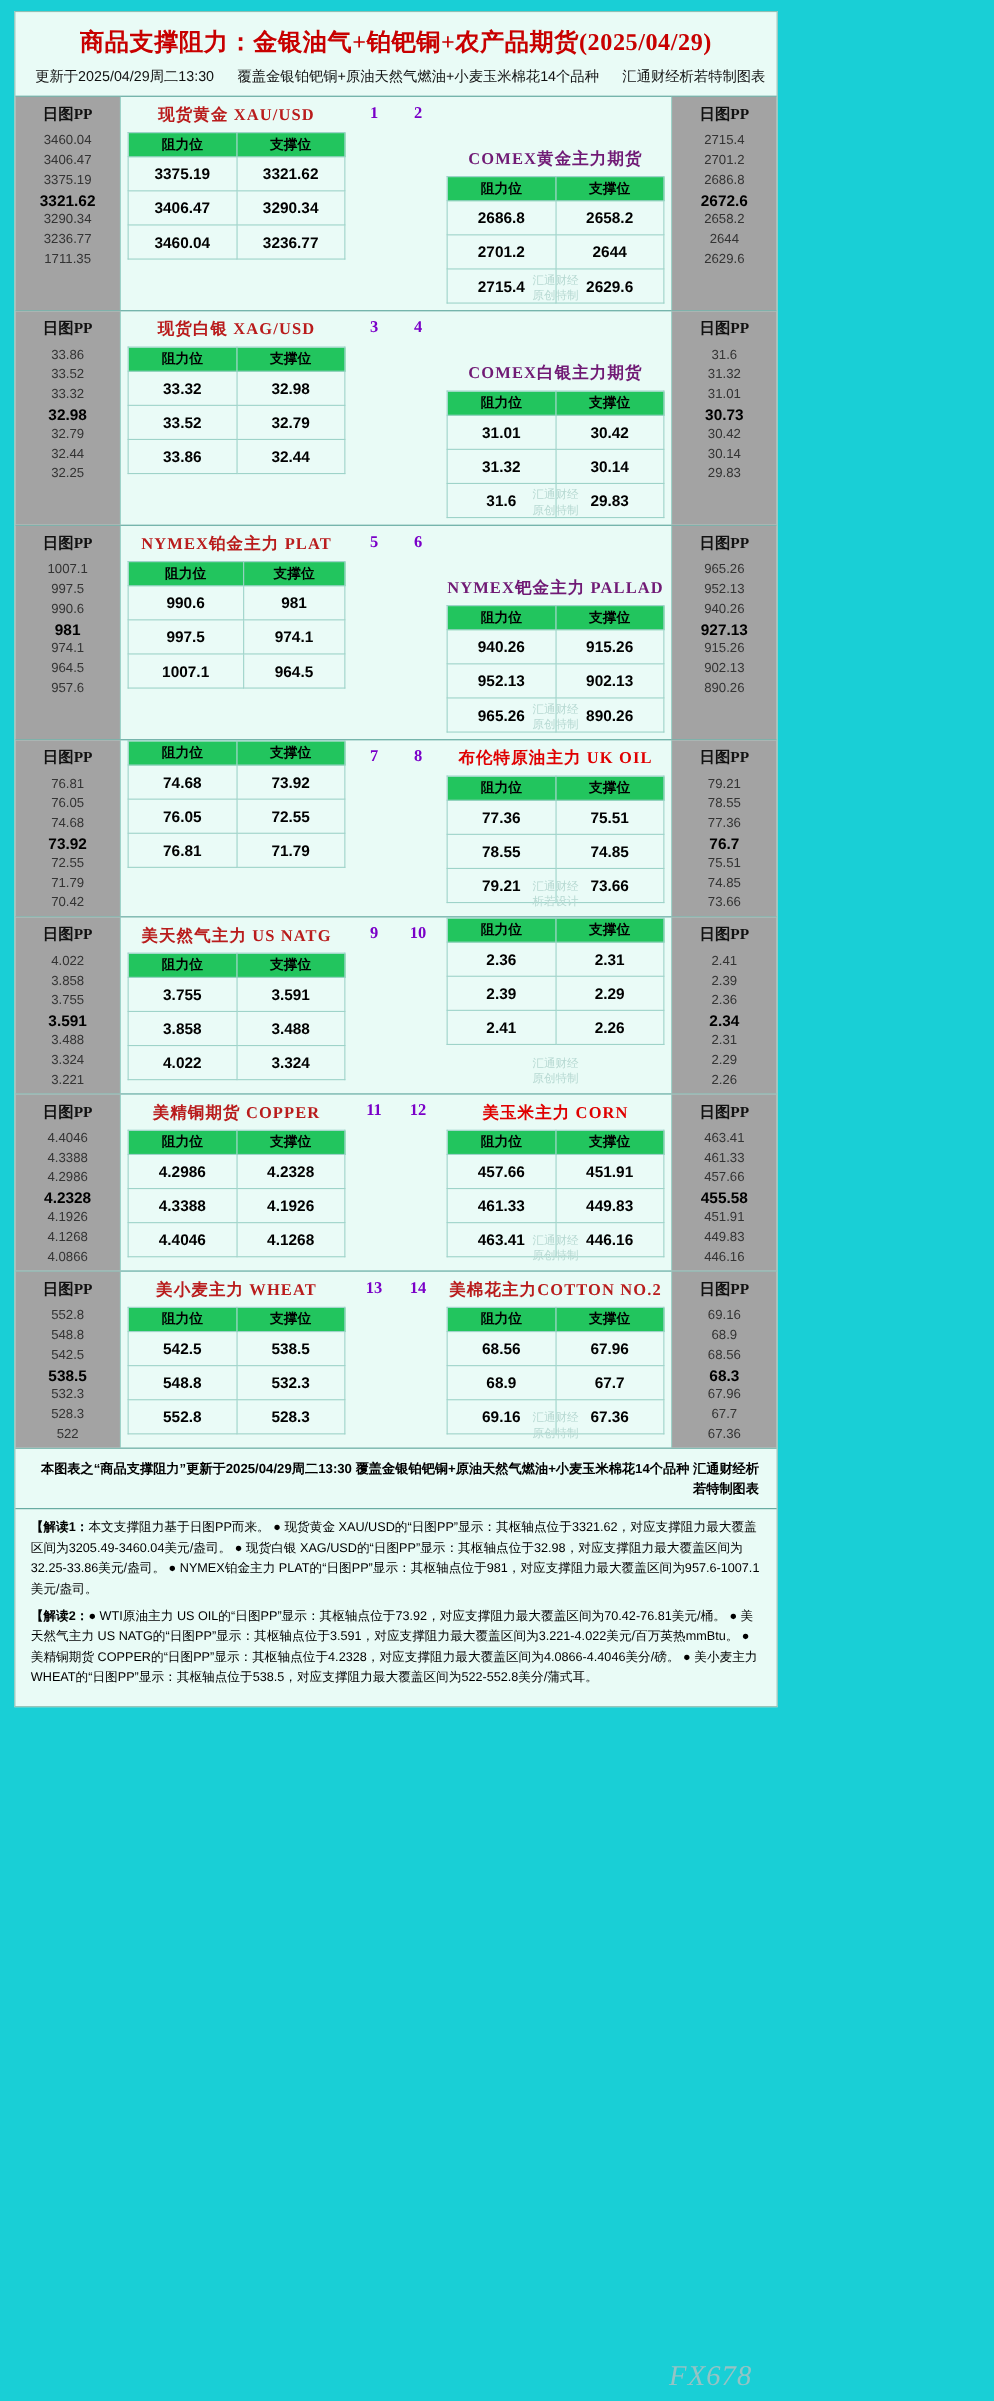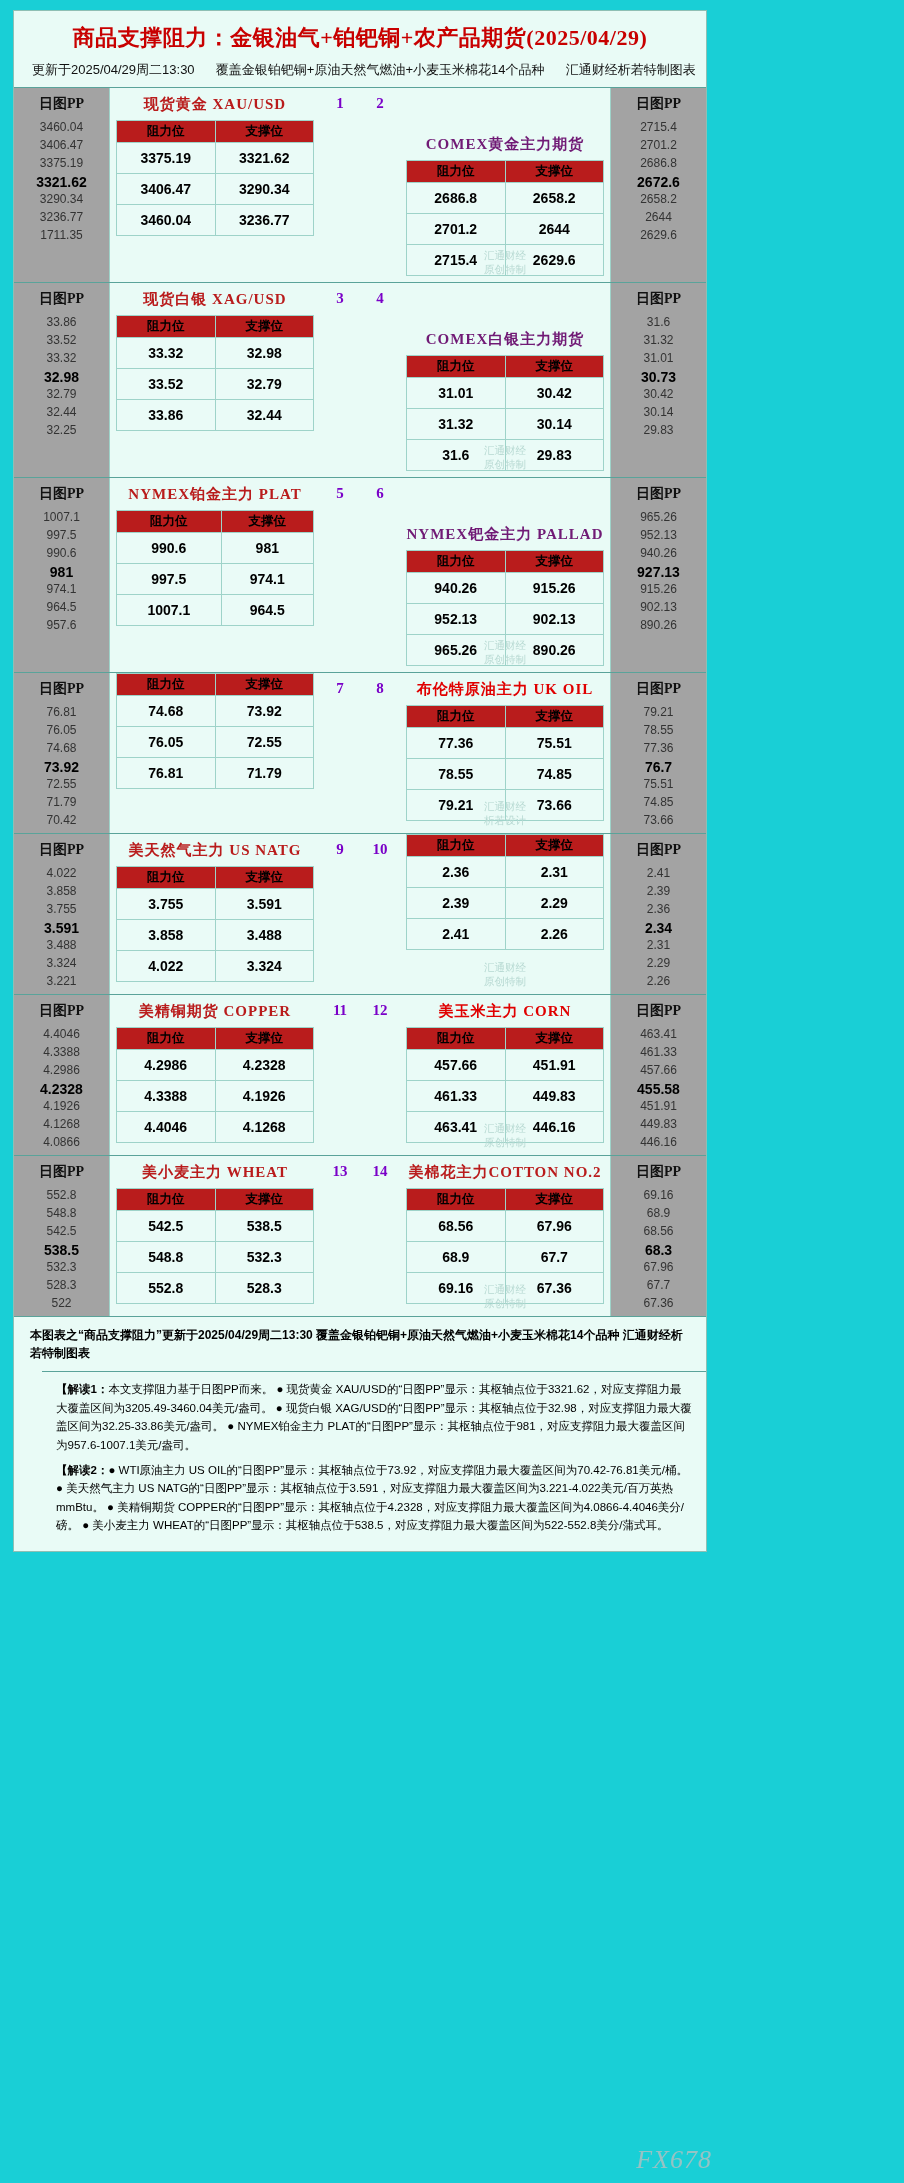--- a/index.html
+++ b/index.html
@@ -100,21 +100,21 @@
     text-align: center;
     height: 31px;
     font-weight: bold;
     color: #000;
     background: #eafbf7;
   }
   .tbl th {
     height: 22px;
     font-size: 12.5px;
     font-weight: bold;
-    background: #b91c1c;
+    background: #22c55e;
   }
   .numcol {
     width: 40px;
     flex: 0 0 40px;
     display: flex;
     flex-direction: column;
     align-items: center;
     justify-content: flex-start;
     padding-top: 7px;
     font-family: "Liberation Serif", serif;
@@ -135,35 +135,35 @@
     white-space: nowrap;
   }
   .pane.with-wm { padding-bottom: 6px; }
   
   .footnote {
     border-top: 1px solid #5aa39a;
     font-size: 12px;
     padding: 9px 16px 9px 16px;
     color: #000;
     line-height: 1.5;
+    text-align: right;
   }
   .footnote b { font-weight: bold; }
   .notes {
     border-top: 1px solid #5aa39a;
     font-size: 11.5px;
     padding: 8px 14px 10px 14px;
     line-height: 1.62;
     color: #000;
-    margin-left: 28px;
   }
   .notes p { margin: 0 0 6px 0; }
   .notes .lead { font-weight: bold; }
   .fxlogo {
     position: absolute;
-    right: 8px;
+    right: 36px;
     bottom: 8px;
     font-family: "Liberation Serif", serif;
     font-size: 26px;
     color: #bfbfbf;
     letter-spacing: 1px;
     font-style: italic;
     opacity: .75;
   }
 </style>
 </head>

